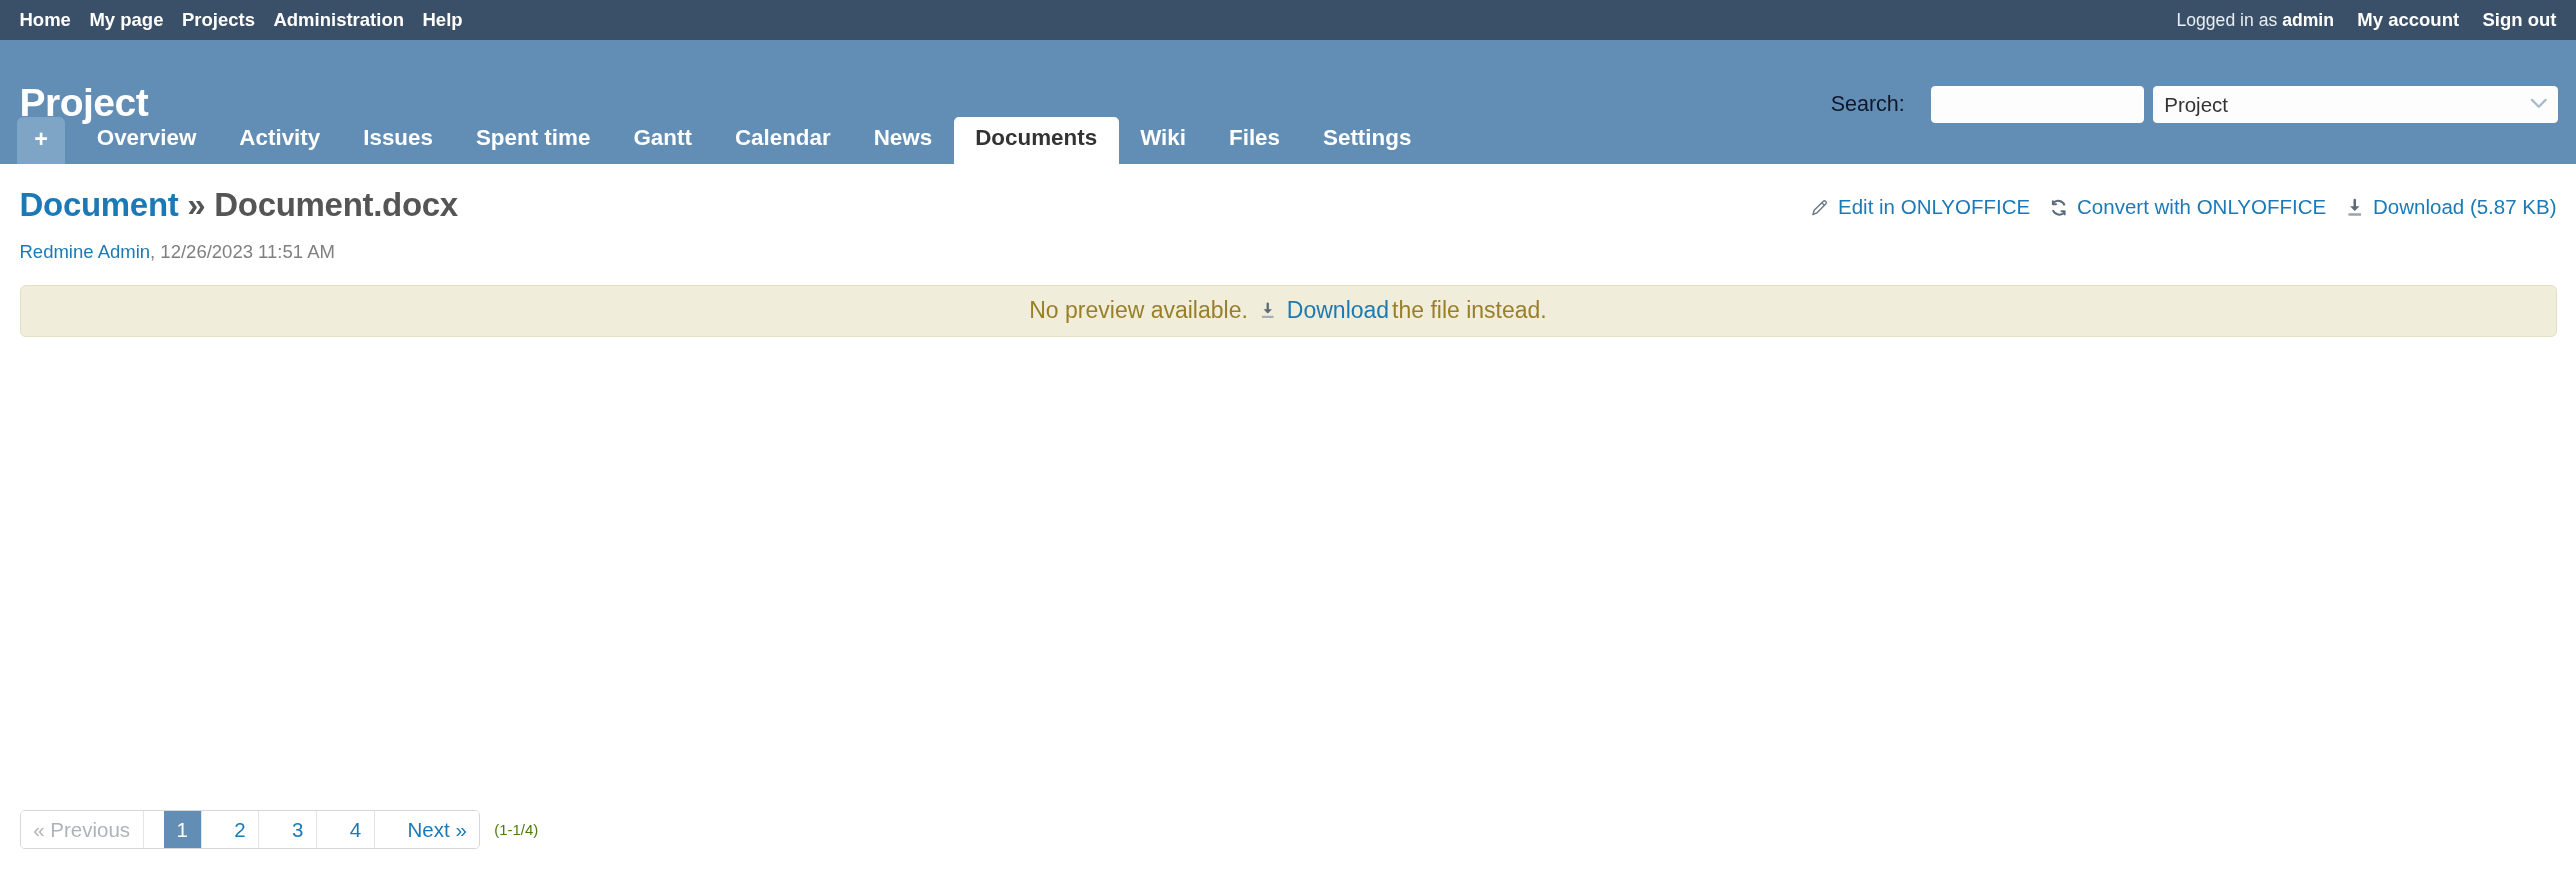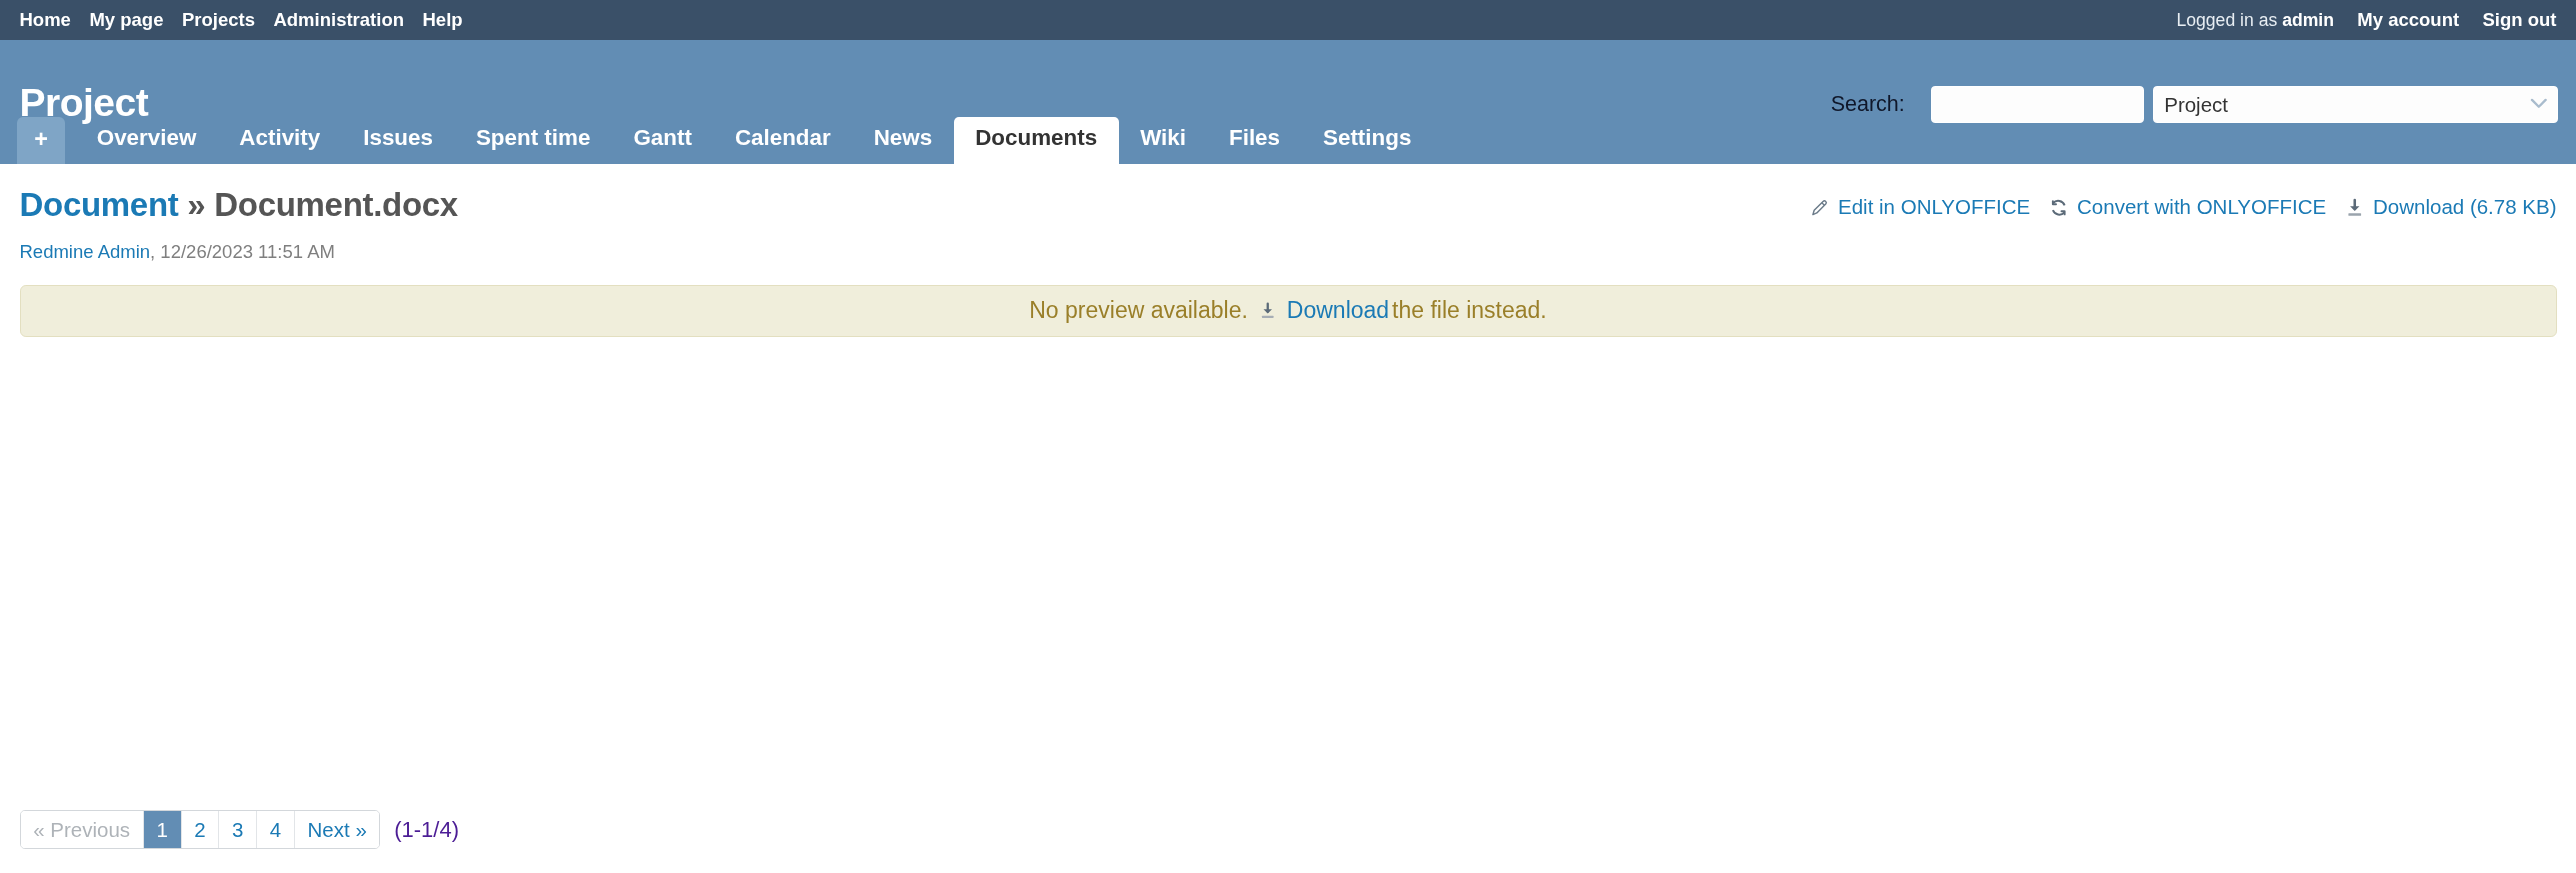--- a/index.html
+++ b/index.html
@@ -234,20 +234,21 @@
     gap: 13.7px;
   }
   .pagination {
     display: flex;
     align-items: stretch;
     border: 1px solid #d3d7db;
     border-radius: 4.9px;
     overflow: hidden;
     background: #ffffff;
     height: 39px;
+    gap: 20px;
   }
   .pagination .pg {
     display: flex;
     align-items: center;
     justify-content: center;
     min-width: 28px;
     padding: 0 12.7px;
     font-size: 20.5px;
     color: #1b7ab5;
     text-decoration: none;
@@ -256,22 +257,22 @@
     white-space: nowrap;
   }
   .pagination .pg:last-child { border-right: none; }
   .pagination .pg.disabled { color: #aeb3b8; }
   .pagination .pg.current {
     background: #628db4;
     color: #ffffff;
     font-weight: normal;
   }
   .pagination-info {
-    font-size: 22px;
-    color: #4c1d95;
+    font-size: 15px;
+    color: #4d7c0f;
   }
 </style>
 </head>
 <body>
 
 <div id="top-menu">
   <div class="nav-group">
     <a href="#">Home</a>
     <a href="#">My page</a>
     <a href="#">Projects</a>
@@ -346,21 +347,21 @@
       </a>
 
       <a href="#">
         <span class="icon-svg">
           <svg width="21.5" height="21.5" viewBox="0 0 22 22" aria-hidden="true">
             <path d="M11 3 L11 12" fill="none" stroke="#5b6a78" stroke-width="2.6" stroke-linecap="round"></path>
             <path d="M6.2 9.4 L11 14.2 L15.8 9.4 Z" fill="#5b6a78"></path>
             <rect x="4.5" y="16.6" width="13" height="2.6" rx="0.6" fill="#9aa4ad"></rect>
           </svg>
         </span>
-        <span>Download (6.78 KB)</span>
+        <span>Download (5.87 KB)</span>
       </a>
     </div>
   </div>
 
   <p class="author"><a href="#">Redmine Admin</a><span>, 12/26/2023 11:51 AM</span></p>
 
   <div id="notice-box">
     <span class="nb-text">No preview available.</span>
     <span class="dl-icon">
       <svg width="19.5" height="19.5" viewBox="0 0 22 22" aria-hidden="true">

